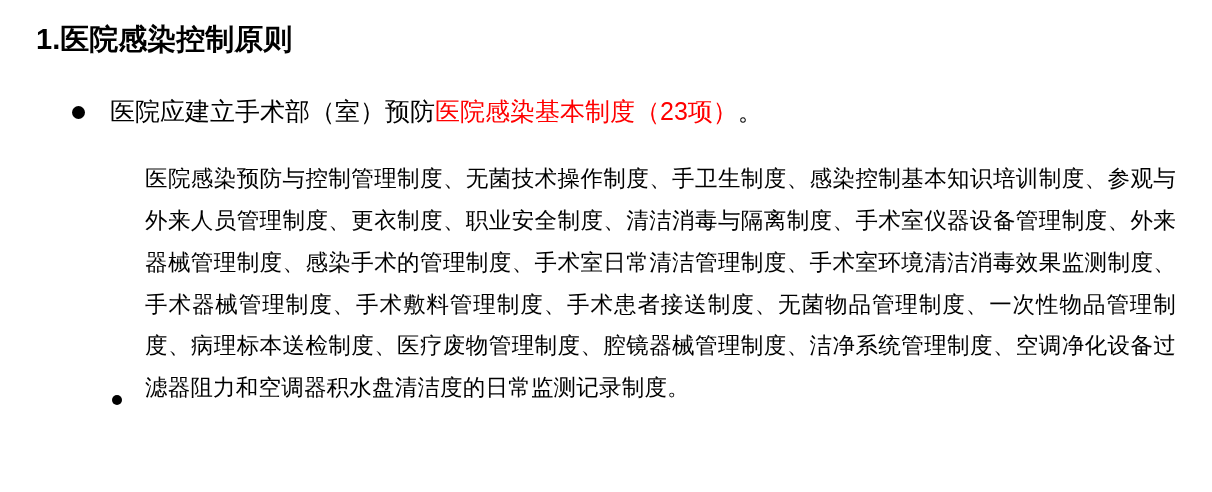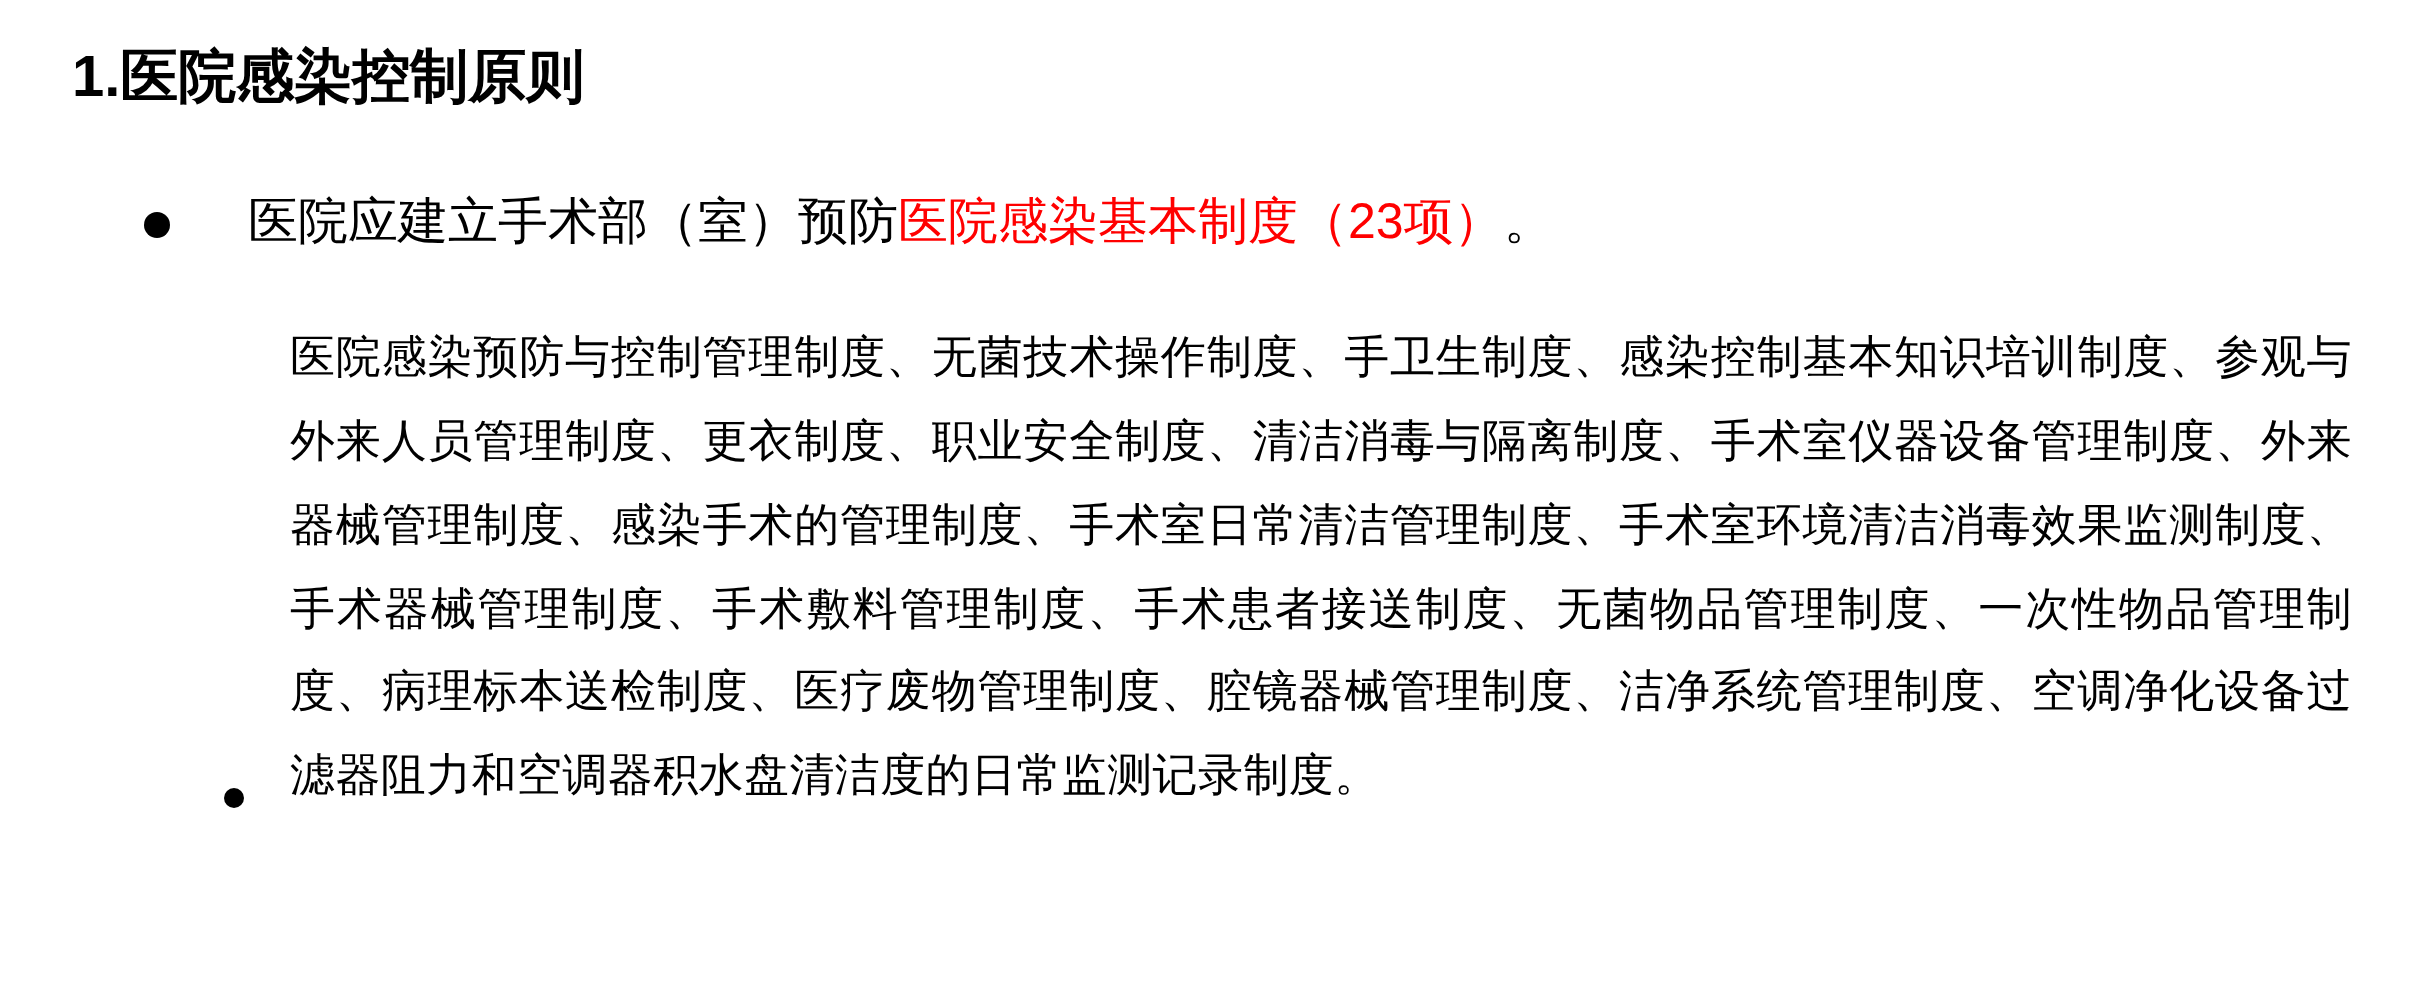--- a/index.html
+++ b/index.html
@@ -30,21 +30,20 @@
     letter-spacing: 0px;
     line-height: 1.2;
     white-space: nowrap;
   }
   .level1 {
     position: absolute;
     left: 72px;
     top: 96px;
     display: flex;
     align-items: flex-start;
-    gap: 14px;
   }
   .level1 .bullet {
     width: 14px;
     min-width: 14px;
     margin-top: 10px;
     margin-right: 24px;
     display: flex;
     align-items: flex-start;
   }
   .dot-lg {

